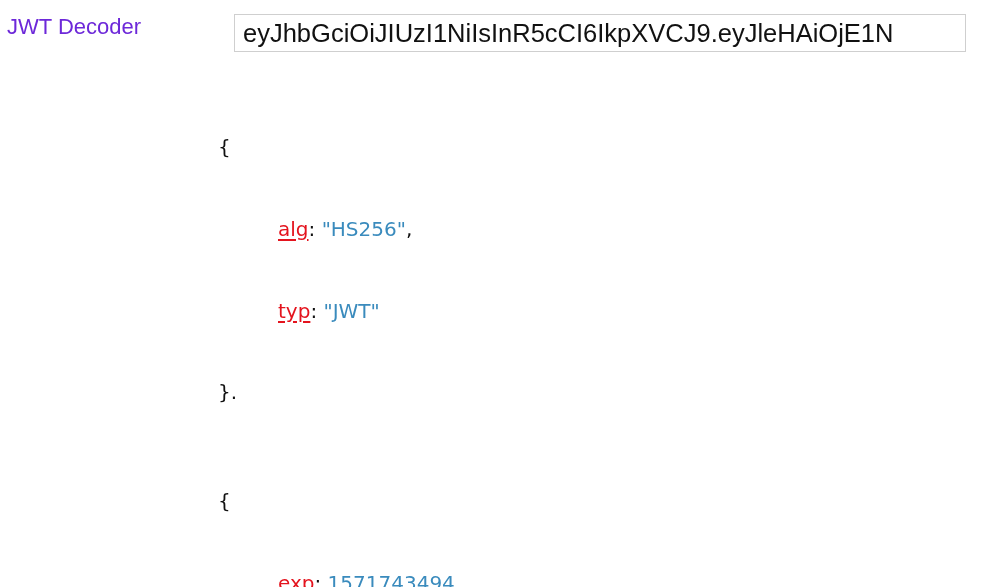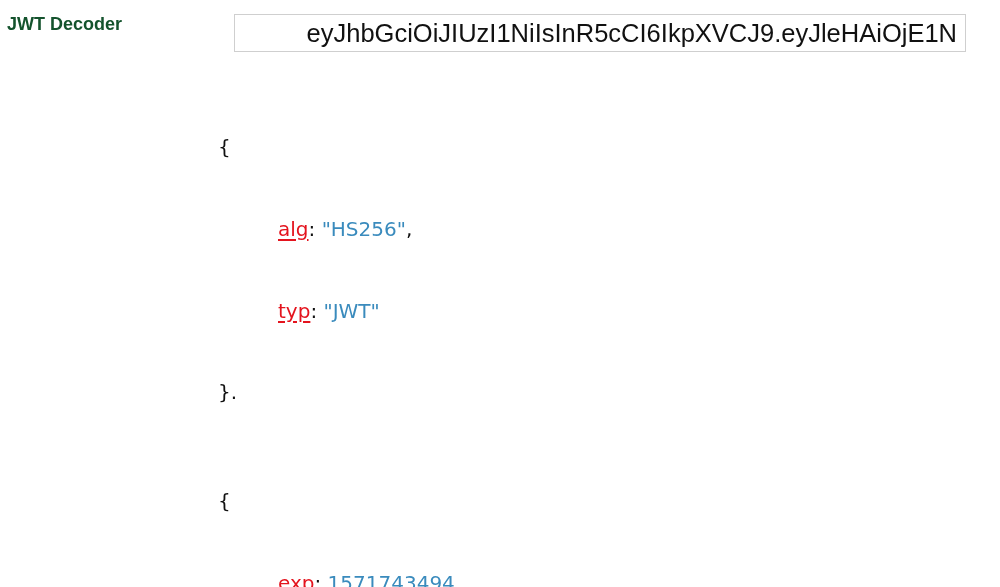--- a/index.html
+++ b/index.html
@@ -1,18 +1,18 @@
 <!DOCTYPE html>
 <html><head>
   <meta charset="utf-8">
   <style>
     html, body { margin: 0; padding: 0; background: #ffffff; }
     body { width: 1000px; height: 587px; position: relative; overflow: hidden; font-family: "DejaVu Sans", sans-serif; }
-    .title { position: absolute; left: 7px; top: 14px; font-family: "Liberation Sans", sans-serif; font-size: 18px; color: #14532d; font-weight: bold; }
-    .token-input { position: absolute; left: 234px; top: 14px; width: 714px; height: 36px; border: 1px solid #cfcfcf; padding: 0 8px; font-family: "Liberation Sans", sans-serif; font-size: 25.5px; color: #111; background: #fff; outline: none; box-sizing: content-box; text-align: right; }
+    .title { position: absolute; left: 7px; top: 14px; font-family: "Liberation Sans", sans-serif; font-size: 22px; color: #6d28d9; }
+    .token-input { position: absolute; left: 234px; top: 14px; width: 714px; height: 36px; border: 1px solid #cfcfcf; padding: 0 8px; font-family: "Liberation Sans", sans-serif; font-size: 25.5px; color: #111; background: #fff; outline: none; box-sizing: content-box; }
     .json { position: absolute; left: 218px; top: 80px; font-size: 20px; line-height: 27.2px; color: #111; white-space: pre; }
     .line { height: 27.2px; }
     .i1 { padding-left: 46px; }
     .key { color: #e4141e; margin-left: 14px; }
     .key.u { text-decoration: underline; text-underline-offset: 3px; }
     .str { color: #3a8bbd; }
     .num { color: #3a8bbd; text-decoration: underline; text-underline-offset: 3px; }
     .punct { color: #111; }
   </style>
 </head>

